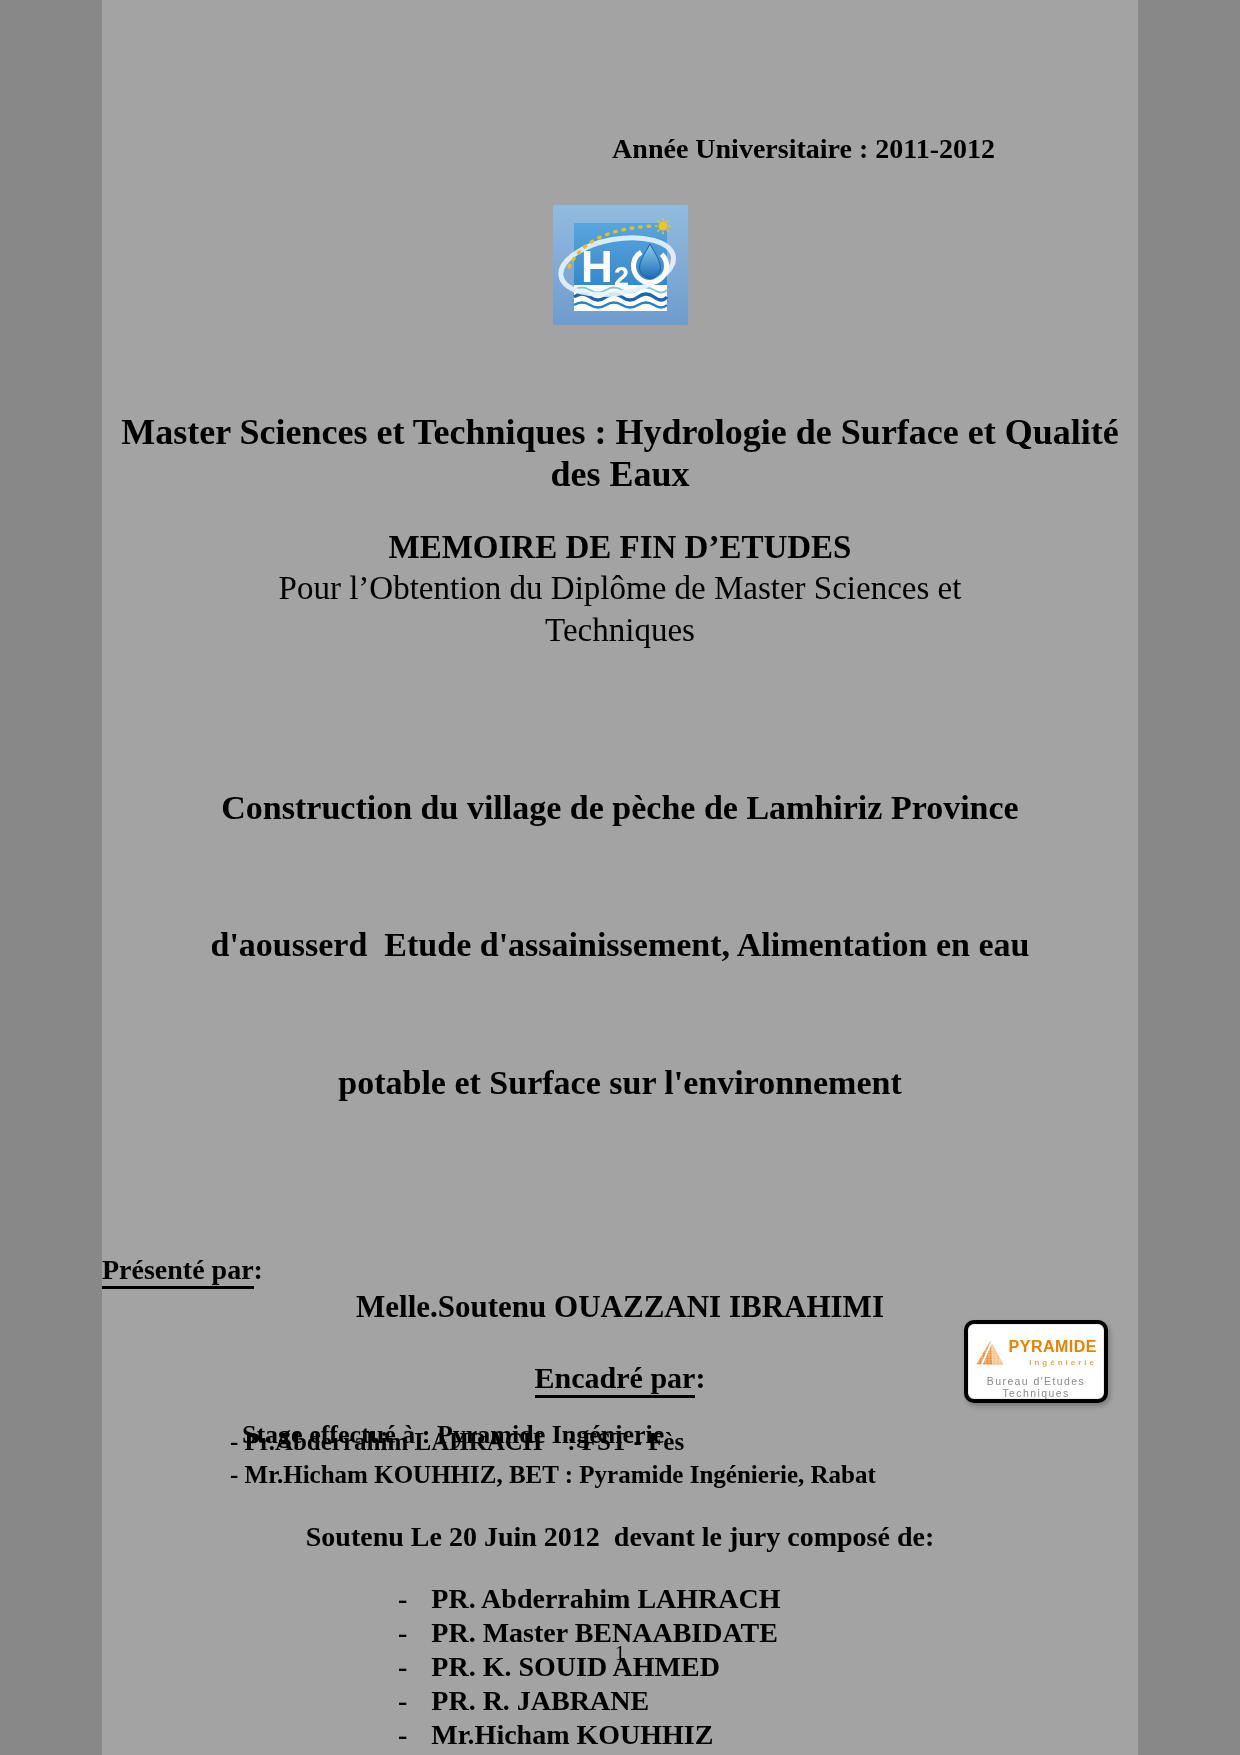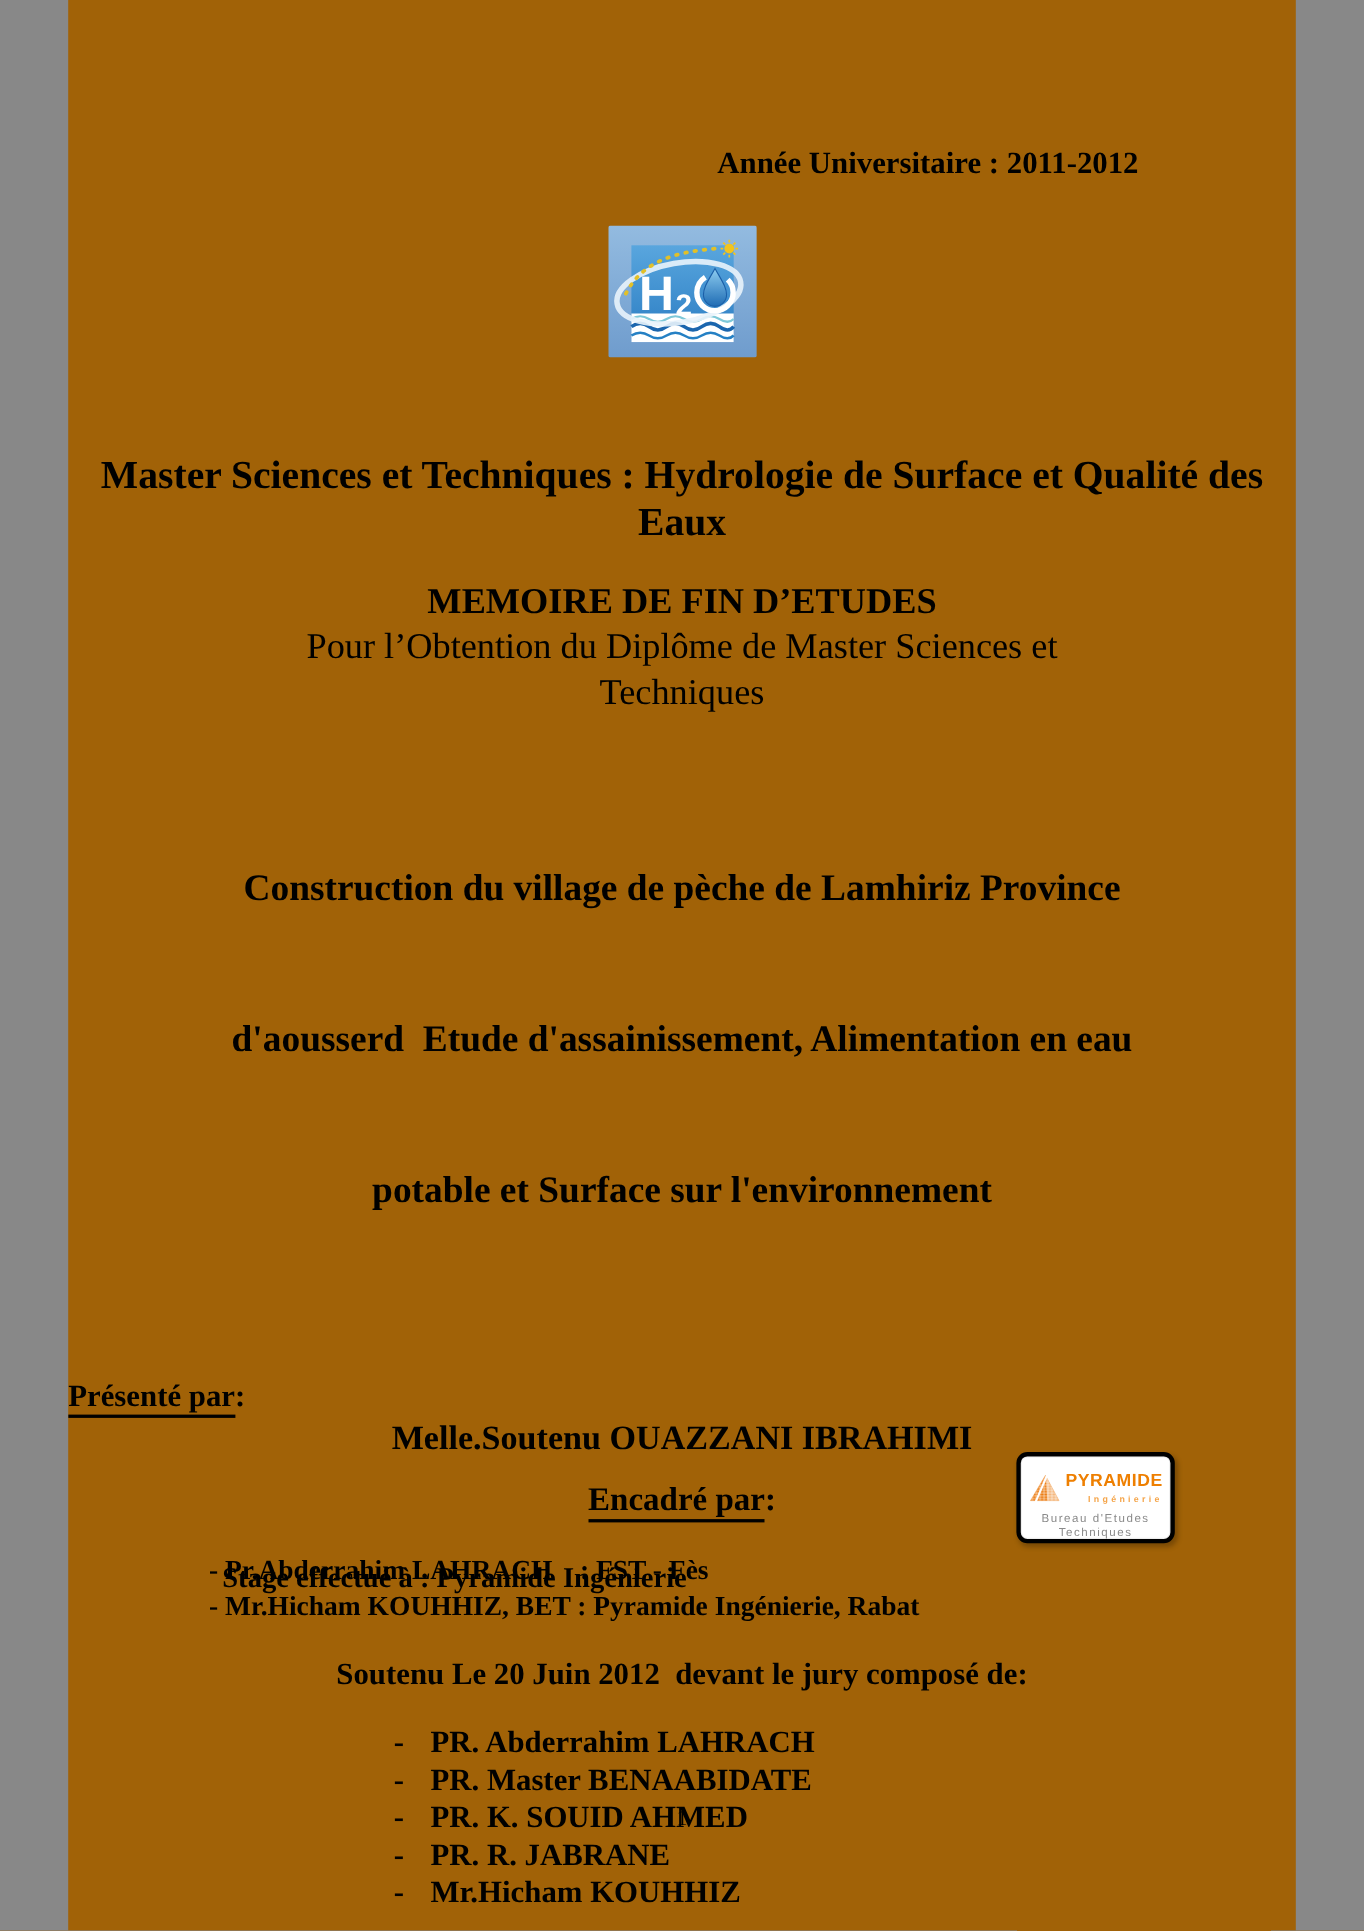--- a/index.html
+++ b/index.html
@@ -1,22 +1,22 @@
 <!DOCTYPE html>
 <html><head>
 <meta charset="utf-8">
 <style>
   * { margin: 0; padding: 0; box-sizing: border-box; }
   html, body { background: #888; }
   .page {
     position: relative;
-    width: 1116px;
+    width: 1036px;
     height: 1755px;
     margin: 0 auto;
-    background: #a16207;
+    background: #a3a3a3;
     font-family: "Liberation Serif", "DejaVu Serif", serif;
     color: #000;
     overflow: hidden;
   }
   .pre { white-space: pre-wrap; }
 
   .academic-year {
     padding-top: 133px;
     padding-right: 143px;
     text-align: right;
@@ -72,21 +72,21 @@
     padding-bottom: 1px;
   }
   .author-name {
     margin-top: 3px;
     text-align: center;
     font-size: 31px;
     font-weight: bold;
   }
 
   .encadre-heading {
-    margin-top: 22px;
+    margin-top: 36px;
     text-align: center;
     font-size: 30px;
     font-weight: bold;
   }
 
   .supervisors {
     margin-top: 30px;
     padding-left: 128px;
     font-size: 25px;
     font-weight: bold;

